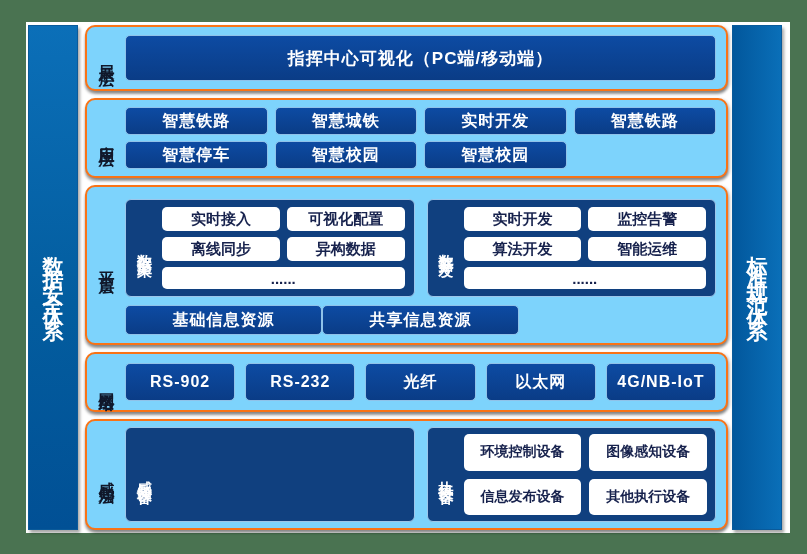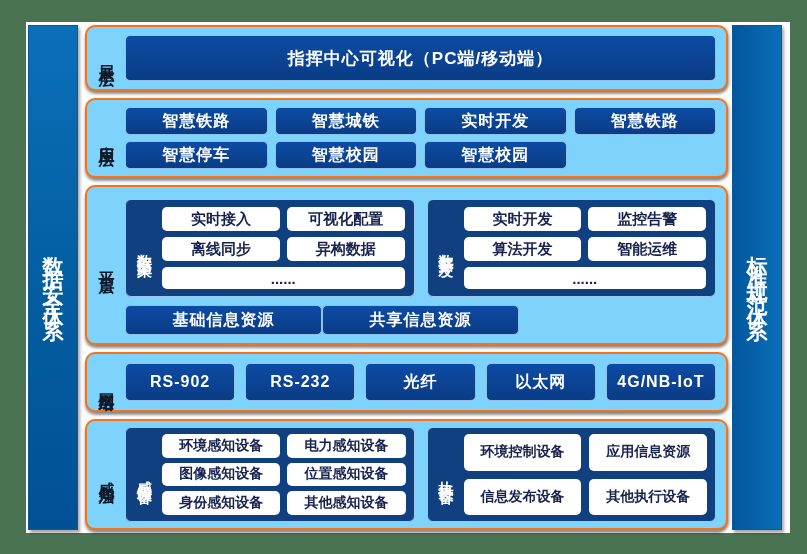--- a/index.html
+++ b/index.html
@@ -216,37 +216,29 @@
   <div class="layer layer-perception">
     <div class="layer-label">
       <span class="vtext">感知层</span>
     </div>
     <div class="layer-content">
 
       <div class="subpanel">
         <div class="subpanel-title">
           <span class="vtext">感知设备</span>
         </div>
-        <div class="subpanel-items perception-items">
-          <div class="btn-white">环境感知设备</div>
-          <div class="btn-white">电力感知设备</div>
-          <div class="btn-white">图像感知设备</div>
-          <div class="btn-white">位置感知设备</div>
-          <div class="btn-white">身份感知设备</div>
-          <div class="btn-white">其他感知设备</div>
-        </div>
       </div>
 
       <div class="subpanel">
         <div class="subpanel-title">
           <span class="vtext">执行设备</span>
         </div>
         <div class="subpanel-items execution-items">
           <div class="btn-white">环境控制设备</div>
-          <div class="btn-white">应用信息资源</div>
+          <div class="btn-white">图像感知设备</div>
           <div class="btn-white">信息发布设备</div>
           <div class="btn-white">其他执行设备</div>
         </div>
       </div>
 
     </div>
   </div>
 
 </div>
 

